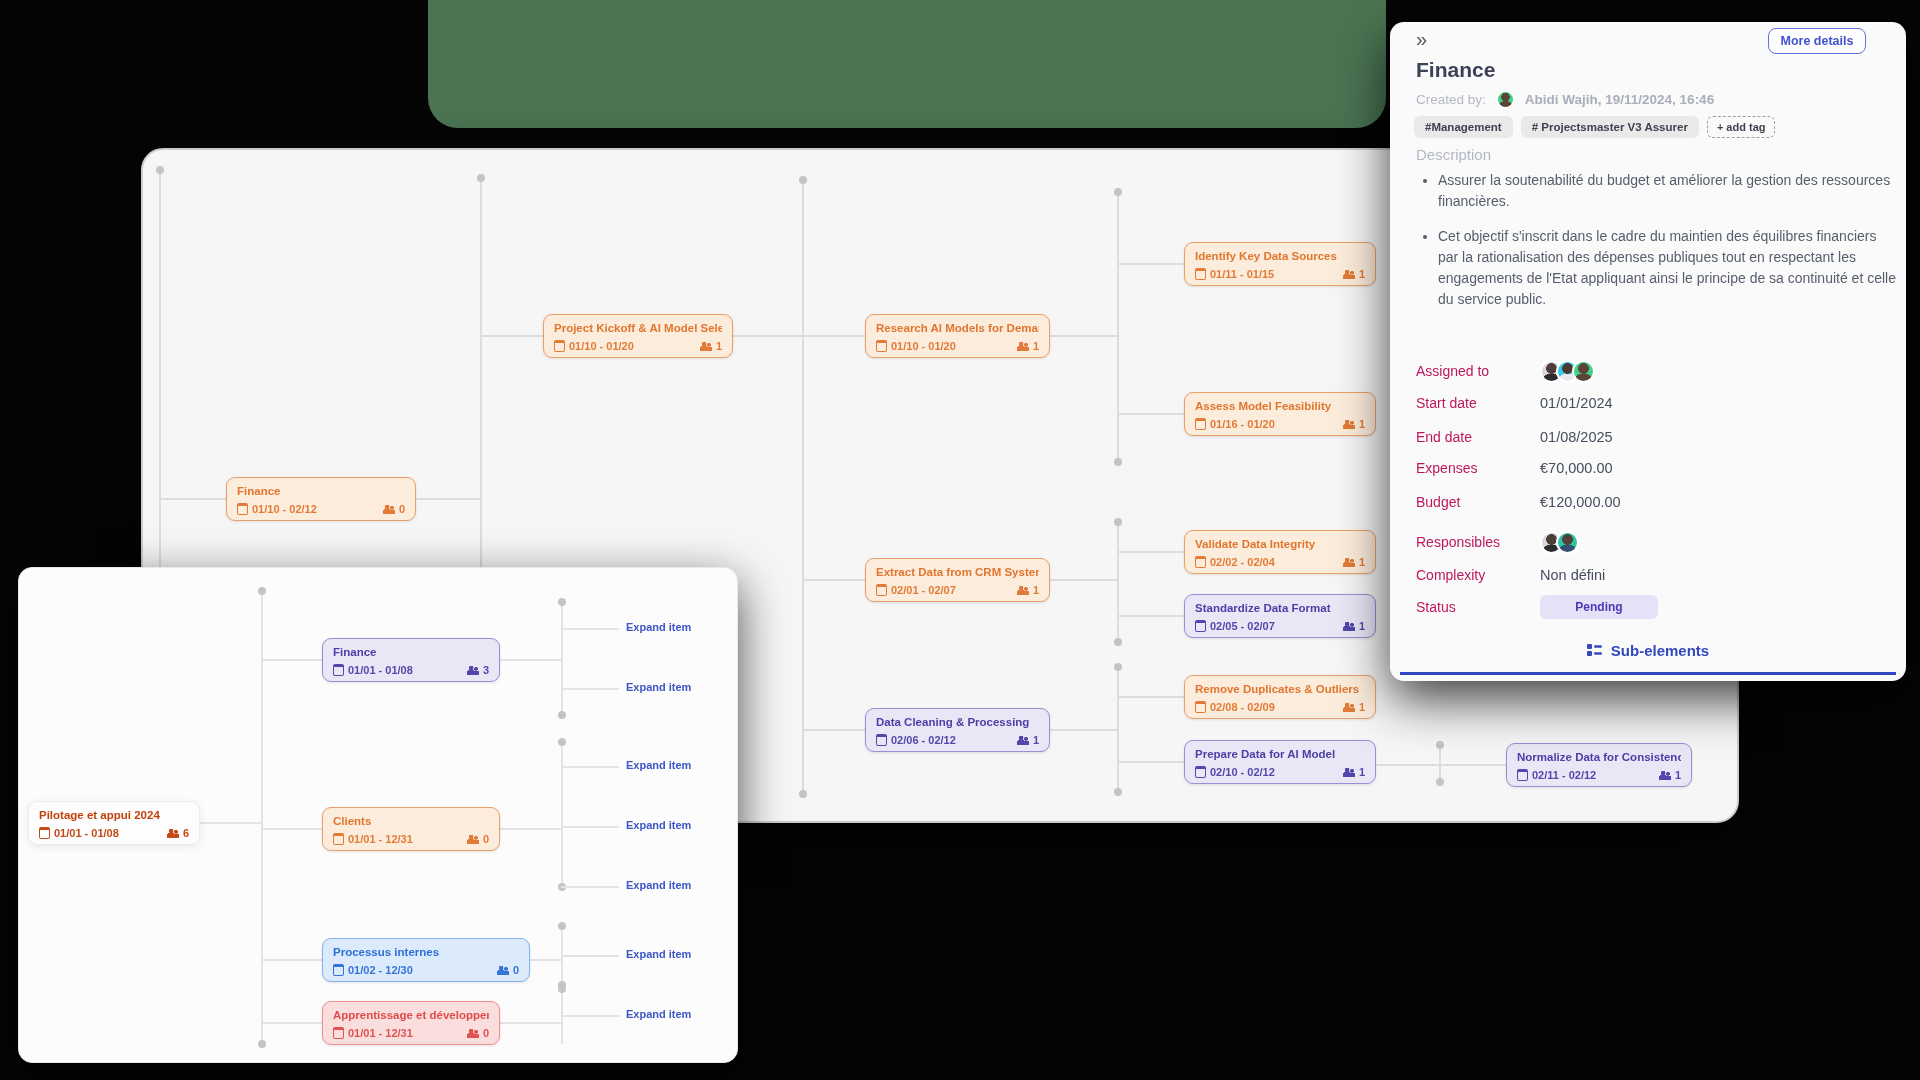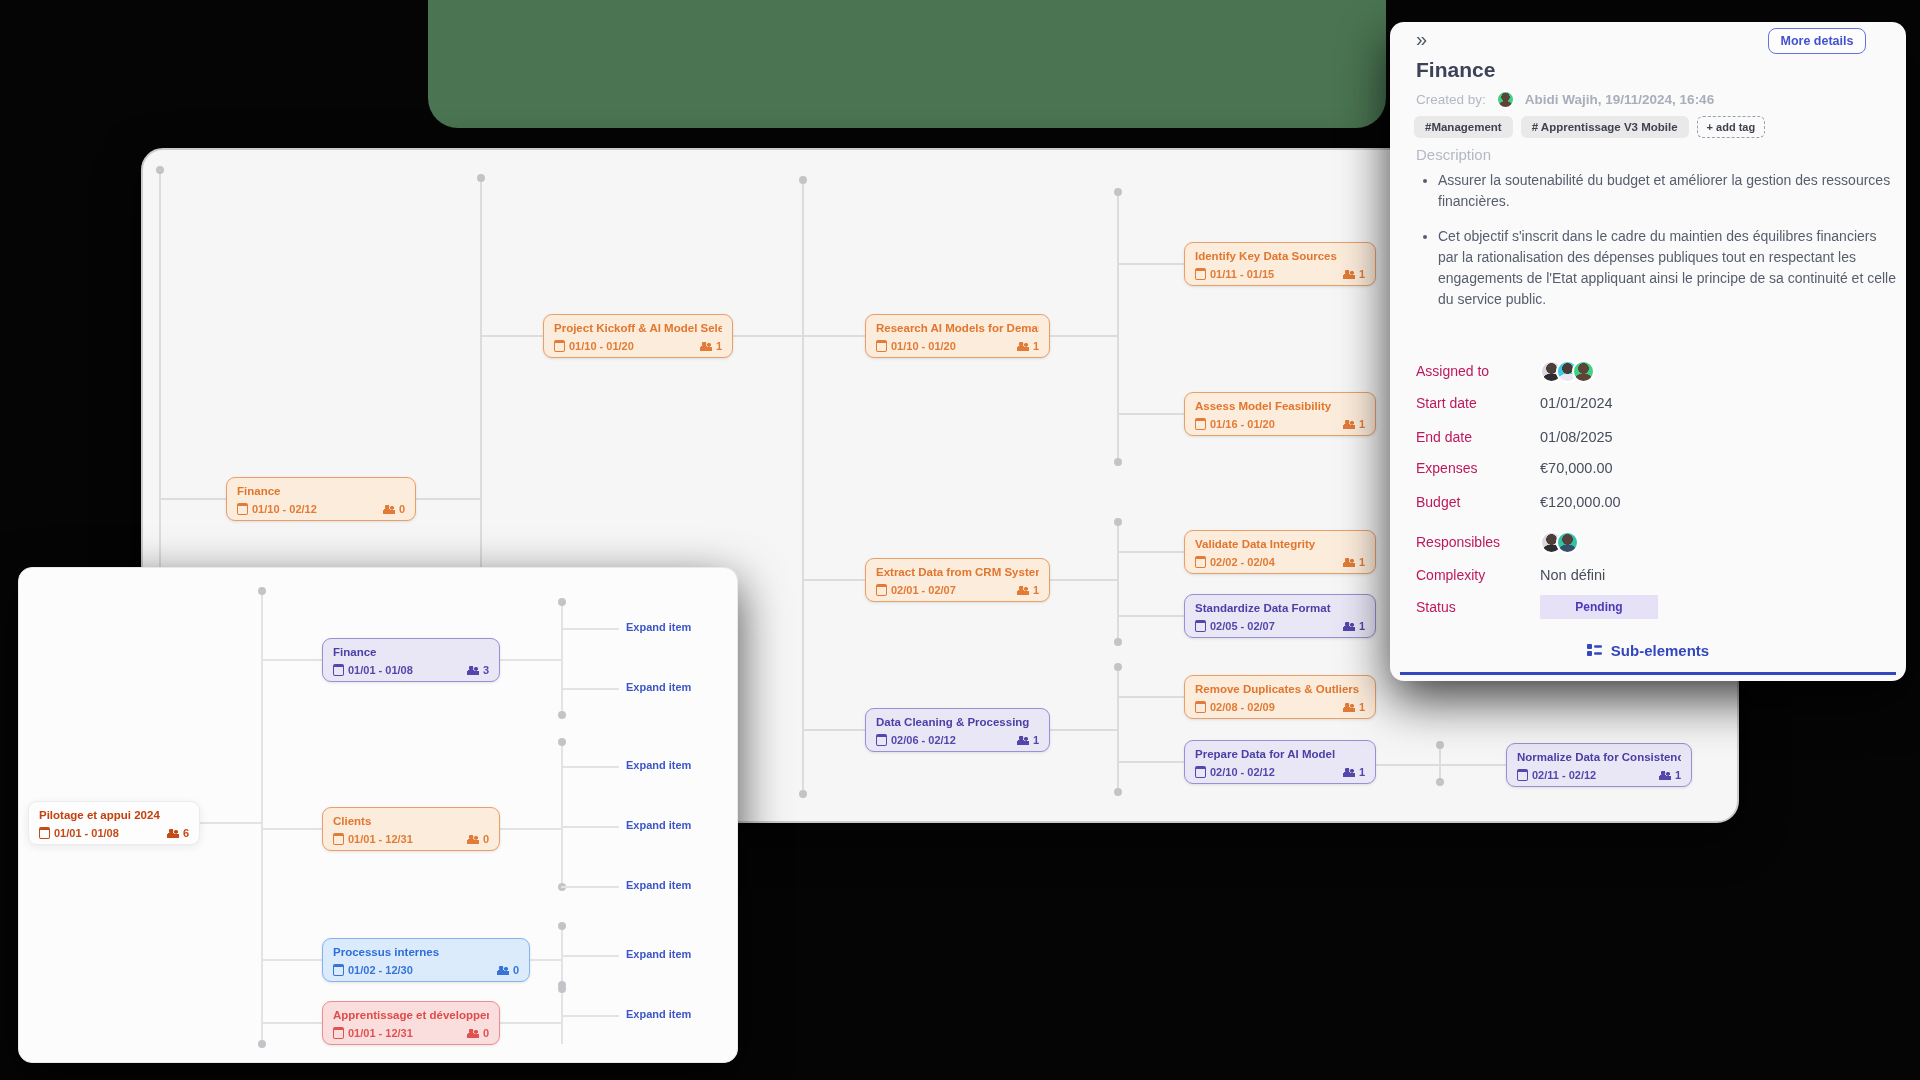--- a/index.html
+++ b/index.html
@@ -118,21 +118,21 @@
   .desc-list li{margin-bottom:14px;}
   .field-row{position:absolute;left:26px;width:466px;height:24px;display:flex;align-items:center;}
   .field-label{width:124px;flex:0 0 124px;color:#be185d;font-size:14px;}
   .field-value{color:#3c4257;font-size:14.5px;font-weight:bold;}
   .field-value.normal{font-weight:normal;color:#474e5e;font-size:14.5px;}
   .av-stack{display:flex;}
   .av-stack .avatar{margin-left:-7px;}
   .av-stack .avatar:first-child{margin-left:0;}
   .status-badge{
     width:118px;text-align:center;background:#e6e1f7;color:#4a3ab8;
-    font-size:12px;font-weight:bold;border-radius:0;padding:5px 0;cursor:pointer;
+    font-size:12px;font-weight:bold;border-radius:6px;padding:5px 0;cursor:pointer;
   }
   .sub-row{
     position:absolute;left:0;top:616px;width:516px;height:24px;
     display:flex;align-items:center;justify-content:center;gap:9px;
     color:#3247c0;font-size:15px;font-weight:bold;cursor:pointer;
   }
   .sp-bottom-line{position:absolute;left:10px;top:650px;width:496px;height:2.5px;background:#3247c0;}
 </style>
 </head>
 <body>
@@ -479,21 +479,21 @@
   <div class="sp-title">Finance</div>
 
   <div class="created-row">
     <span class="lbl">Created by:</span>
     <span class="avatar av18 av-green"></span>
     <span class="created-name">Abidi Wajih, 19/11/2024, 16:46</span>
   </div>
 
   <div class="tag-row">
     <span class="tag">#Management</span>
-    <span class="tag"># Apprentissage V3 Mobile</span>
+    <span class="tag"># Projectsmaster V3 Assurer</span>
     <span class="tag-add">+ add tag</span>
   </div>
 
   <div class="desc-label">Description</div>
   <ul class="desc-list">
     <li>Assurer la soutenabilité du budget et améliorer la gestion des ressources financières.</li>
     <li>Cet objectif s'inscrit dans le cadre du maintien des équilibres financiers par la rationalisation des dépenses publiques tout en respectant les engagements de l'Etat appliquant ainsi le principe de sa continuité et celle du service public.</li>
   </ul>
 
   <div class="field-row" style="top:337px">

